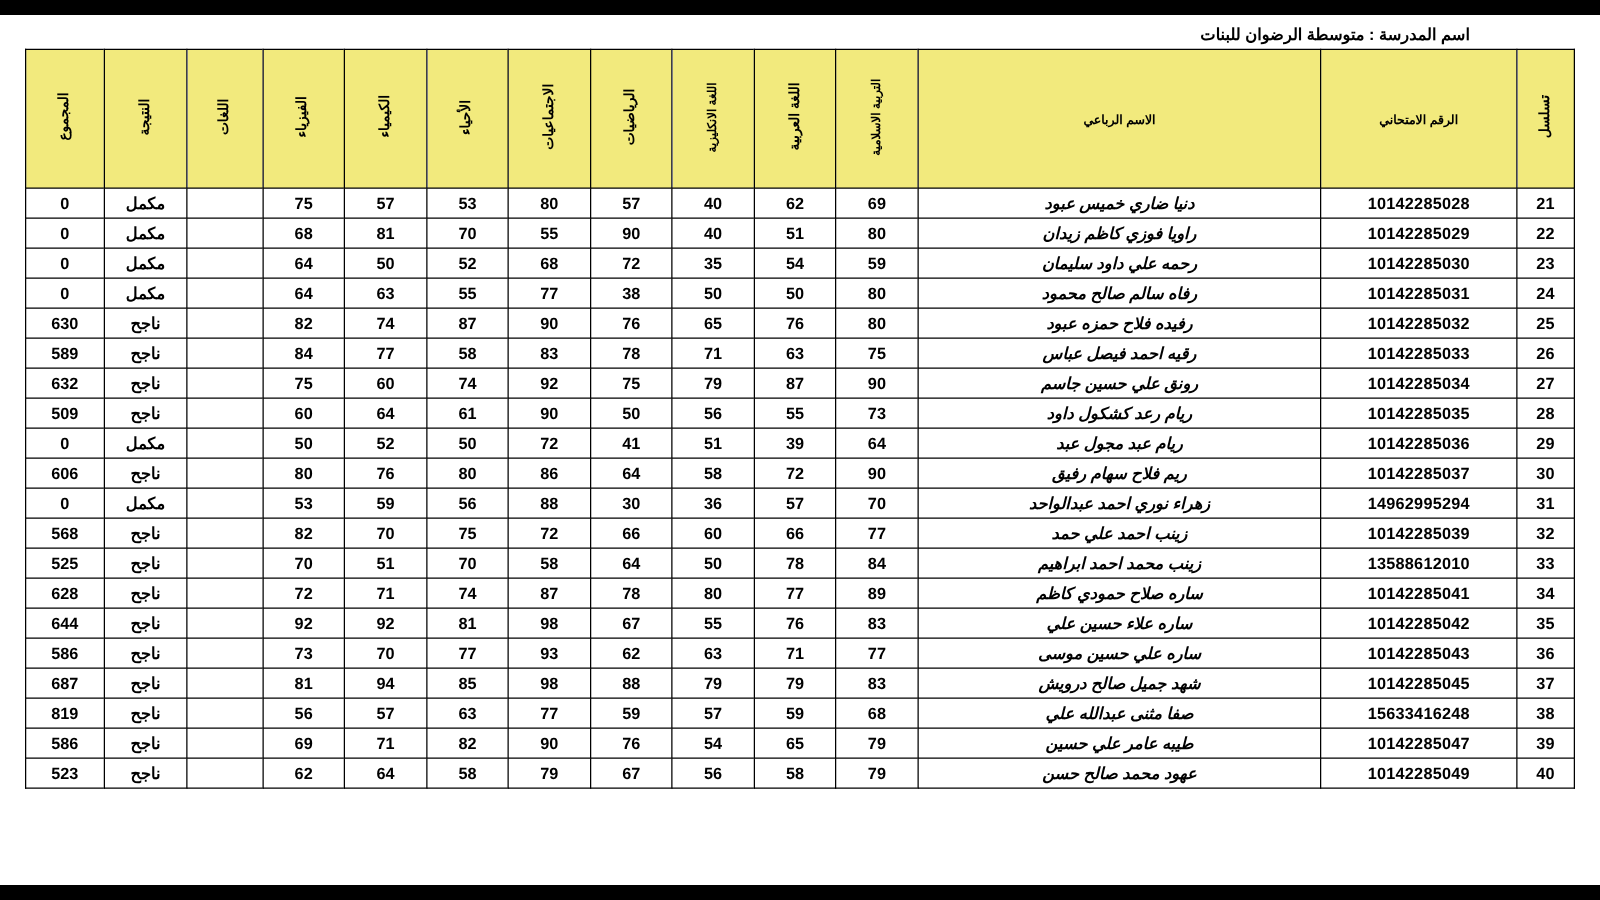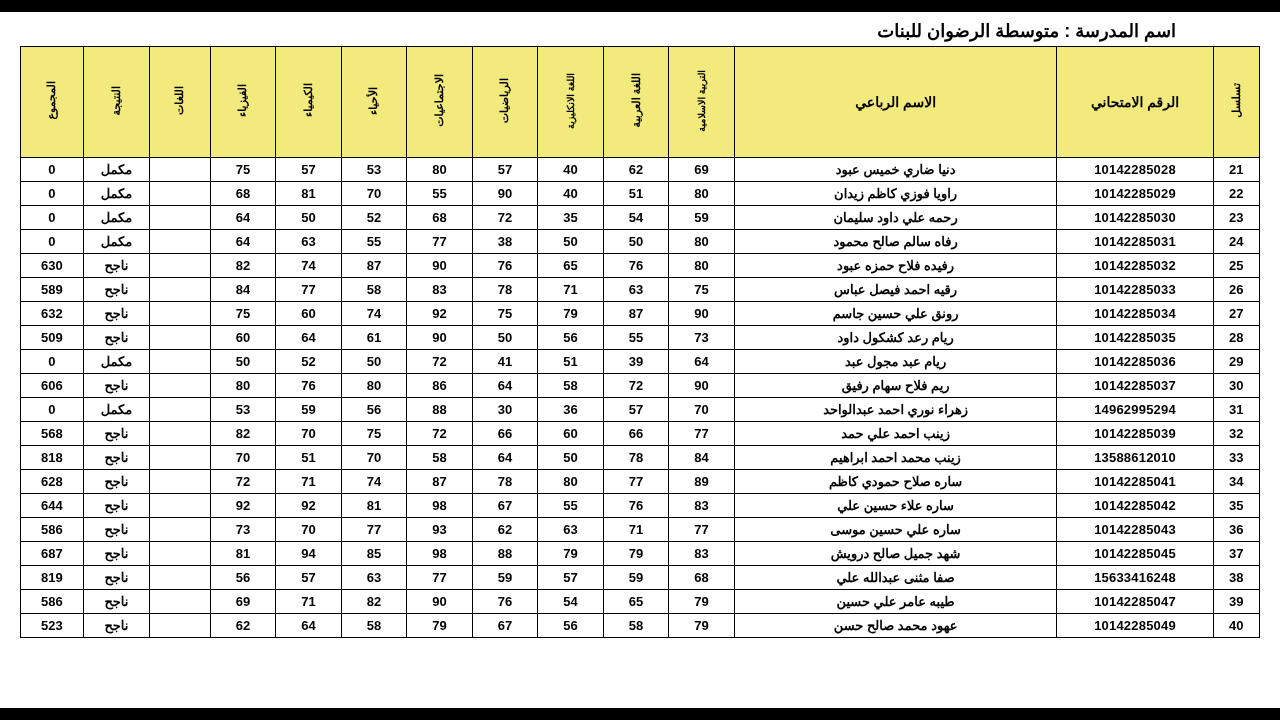--- a/index.html
+++ b/index.html
@@ -19,21 +19,21 @@
     top: 12px;
     width: 1280px;
     height: 696px;
     background: #ffffff;
     box-sizing: border-box;
   }
   .header-line {
     direction: rtl;
     text-align: right;
     padding: 8px 104px 4px 0;
-    font-size: 18px;
+    font-size: 13px;
     font-weight: bold;
     color: #000000;
     letter-spacing: 0;
   }
   .table-wrap {
     padding: 0 20px;
     box-sizing: border-box;
   }
   table.grades {
     border-collapse: collapse;
@@ -68,26 +68,27 @@
     font-size: 11px;
     line-height: 1;
     letter-spacing: 0;
     white-space: nowrap;
   }
   .vert.small {
     font-size: 9.5px;
   }
   .horiz {
     display: inline-block;
-    font-size: 14px;
+    font-size: 10px;
   }
   td.name {
     text-align: right;
     padding-right: 6px;
     font-size: 13.5px;
+    font-style: italic;
   }
   td.examno {
     font-size: 13.5px;
     letter-spacing: 0.2px;
   }
   td.seq {
     font-size: 13.5px;
     margin-top: 44px;
   }
   td.blank {
@@ -344,21 +345,21 @@
             <td>84</td>
             <td>78</td>
             <td>50</td>
             <td>64</td>
             <td>58</td>
             <td>70</td>
             <td>51</td>
             <td>70</td>
             <td class="blank"></td>
             <td>ناجح</td>
-            <td>818</td>
+            <td>525</td>
           </tr>
           <tr>
             <td class="seq">34</td>
             <td class="examno">10142285041</td>
             <td class="name">ساره صلاح حمودي كاظم</td>
             <td>89</td>
             <td>77</td>
             <td>80</td>
             <td>78</td>
             <td>87</td>

